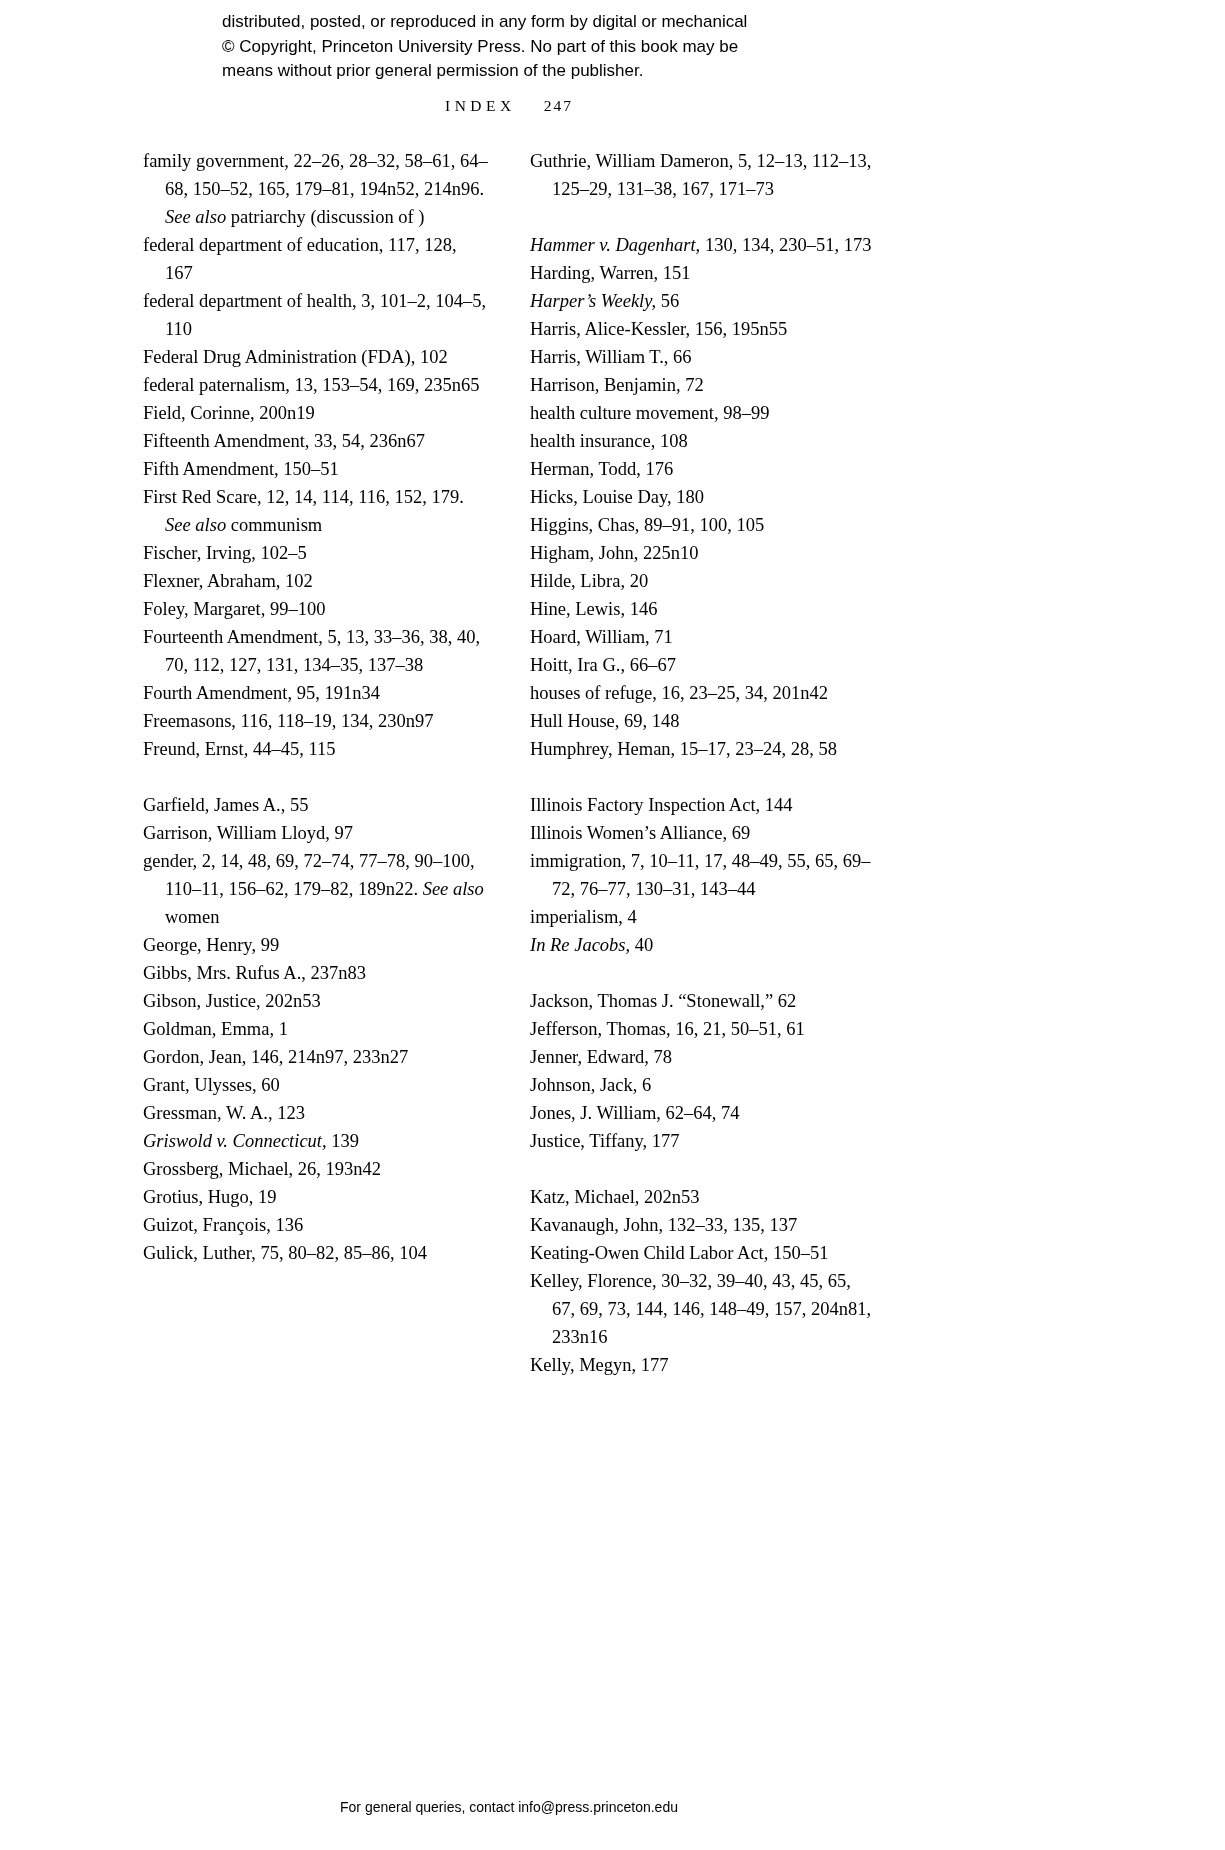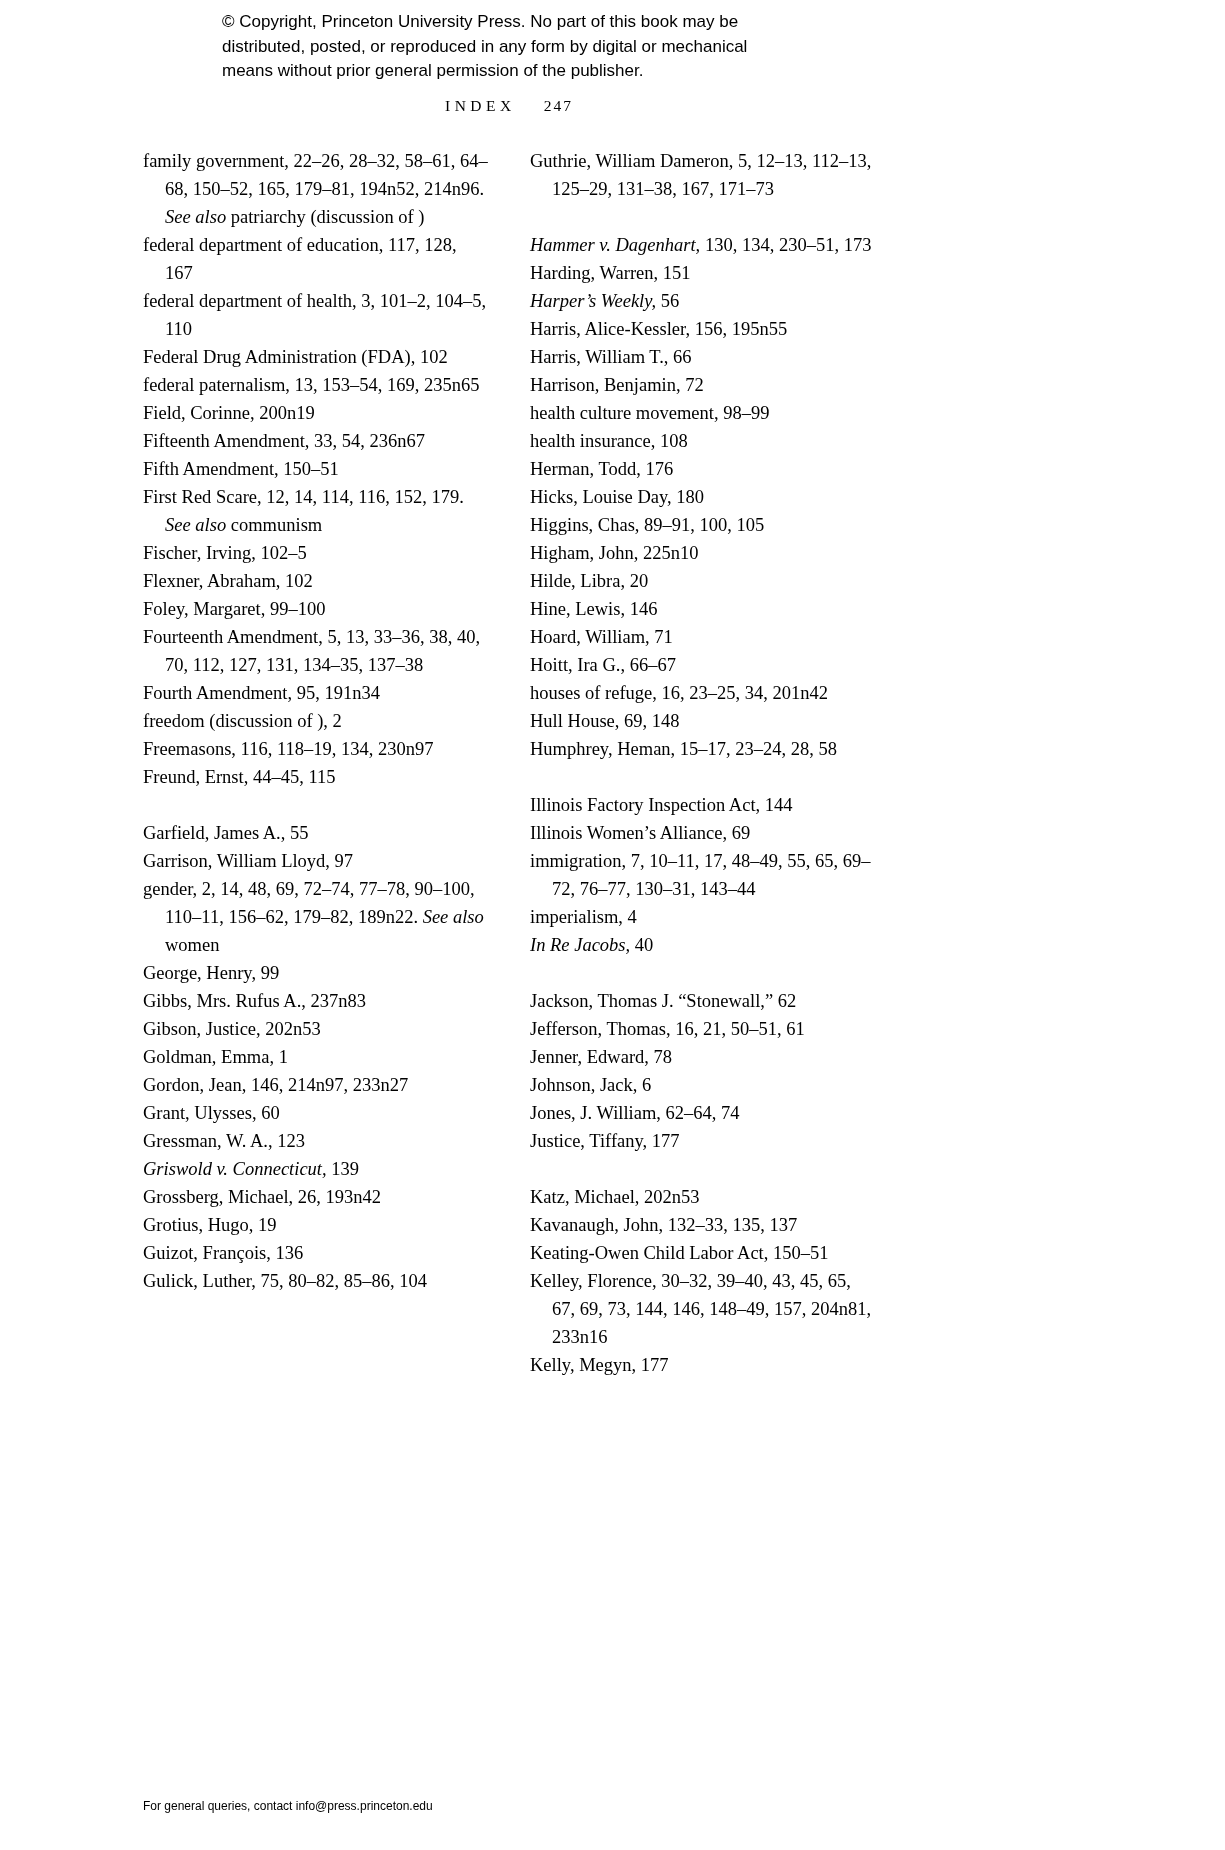--- a/index.html
+++ b/index.html
@@ -54,33 +54,33 @@
     text-indent: -22px;
   }
   .entry.gap { margin-top: 28px; }
   .entry i { font-style: italic; text-align: right; }
 
   .footer {
     position: absolute;
     top: 1799px;
     left: 143px;
     width: 732px;
-    text-align: left;
+    text-align: center;
     font-family: "Liberation Sans", sans-serif;
-    font-size: 12px;
+    font-size: 14px;
   }
 </style>
 </head>
 <body>
 
 <div class="page">
 
   <div class="copyright">
+    <div>distributed, posted, or reproduced in any form by digital or mechanical</div>
     <div>© Copyright, Princeton University Press. No part of this book may be</div>
-    <div>distributed, posted, or reproduced in any form by digital or mechanical</div>
     <div>means without prior general permission of the publisher.</div>
   </div>
 
   <div class="header">
     <span class="title">INDEX</span><span class="pagenum">247</span>
   </div>
 
   <div class="columns">
     <div class="col">
         <p class="entry"><span>family government, 22–26, 28–32, 58–61, 64–68, 150–52, 165, 179–81, 194n52, 214n96. </span><i>See also</i><span> patriarchy (discussion of )</span></p>
@@ -90,21 +90,20 @@
         <p class="entry"><span>federal paternalism, 13, 153–54, 169, 235n65</span></p>
         <p class="entry"><span>Field, Corinne, 200n19</span></p>
         <p class="entry"><span>Fifteenth Amendment, 33, 54, 236n67</span></p>
         <p class="entry"><span>Fifth Amendment, 150–51</span></p>
         <p class="entry"><span>First Red Scare, 12, 14, 114, 116, 152, 179. </span><i>See also</i><span> communism</span></p>
         <p class="entry"><span>Fischer, Irving, 102–5</span></p>
         <p class="entry"><span>Flexner, Abraham, 102</span></p>
         <p class="entry"><span>Foley, Margaret, 99–100</span></p>
         <p class="entry"><span>Fourteenth Amendment, 5, 13, 33–36, 38, 40, 70, 112, 127, 131, 134–35, 137–38</span></p>
         <p class="entry"><span>Fourth Amendment, 95, 191n34</span></p>
-        <p class="entry"><span>freedom (discussion of ), 2</span></p>
         <p class="entry"><span>Freemasons, 116, 118–19, 134, 230n97</span></p>
         <p class="entry"><span>Freund, Ernst, 44–45, 115</span></p>
         <p class="entry gap"><span>Garfield, James A., 55</span></p>
         <p class="entry"><span>Garrison, William Lloyd, 97</span></p>
         <p class="entry"><span>gender, 2, 14, 48, 69, 72–74, 77–78, 90–100, 110–11, 156–62, 179–82, 189n22. </span><i>See also</i><span> women</span></p>
         <p class="entry"><span>George, Henry, 99</span></p>
         <p class="entry"><span>Gibbs, Mrs. Rufus A., 237n83</span></p>
         <p class="entry"><span>Gibson, Justice, 202n53</span></p>
         <p class="entry"><span>Goldman, Emma, 1</span></p>
         <p class="entry"><span>Gordon, Jean, 146, 214n97, 233n27</span></p>

